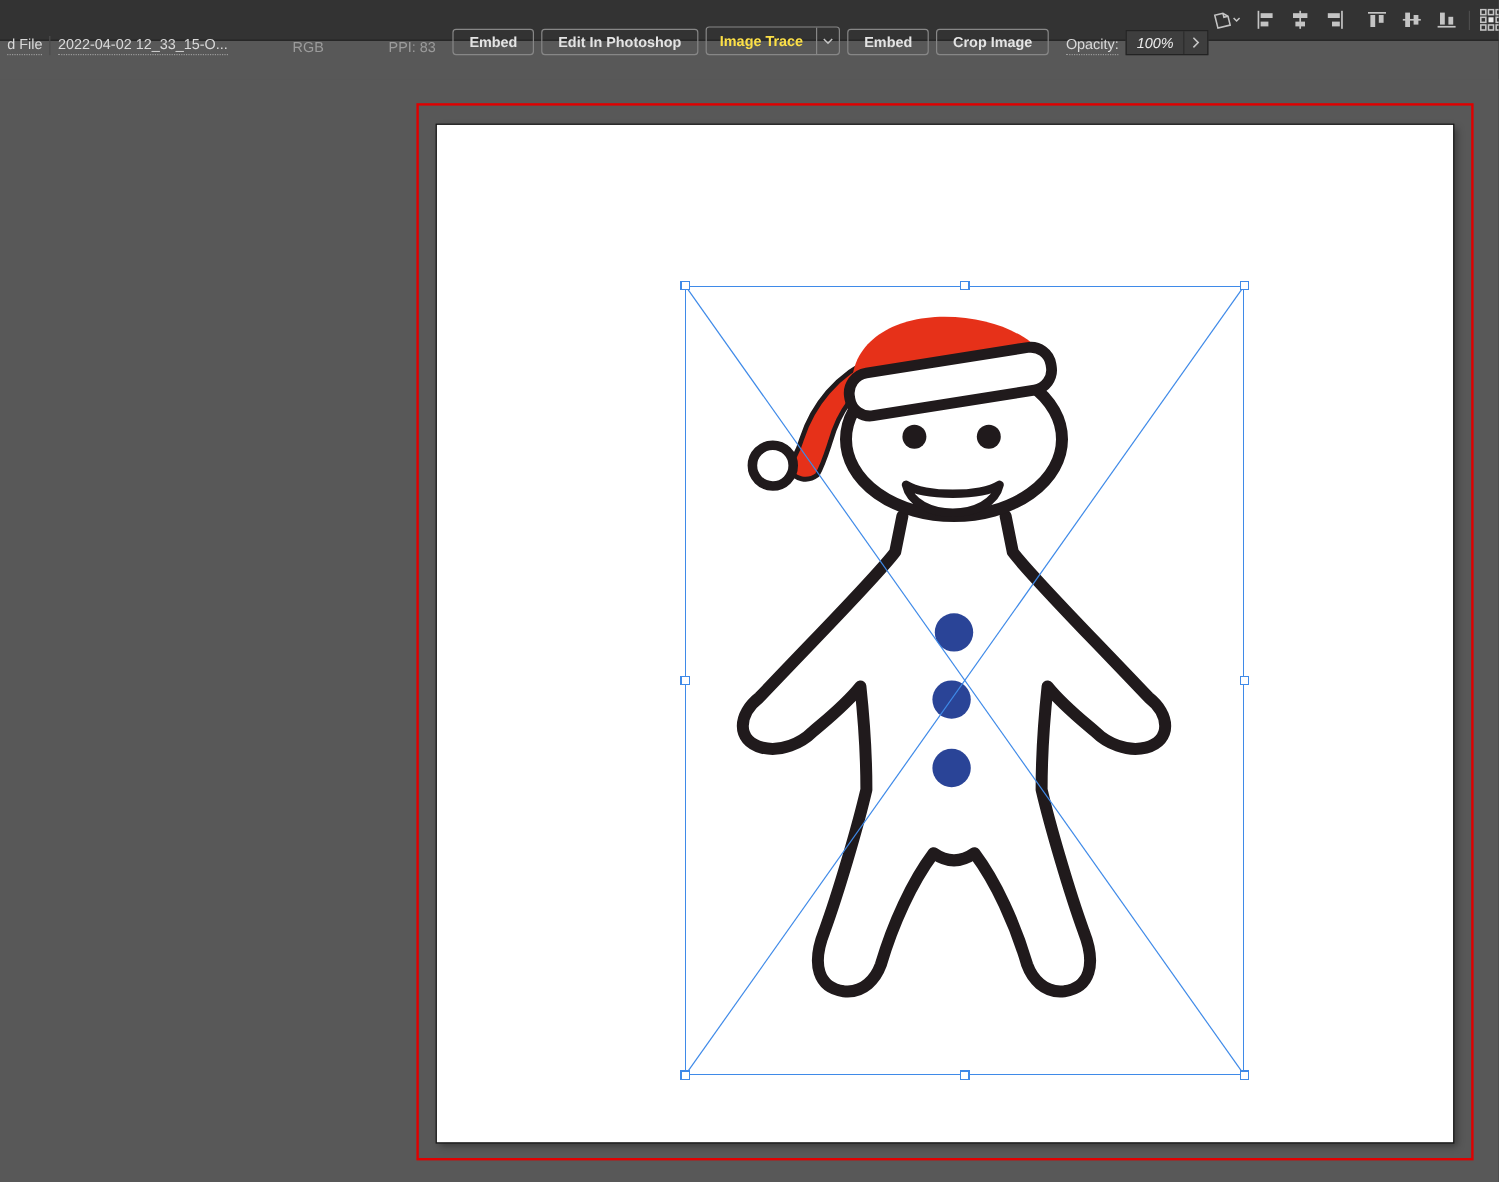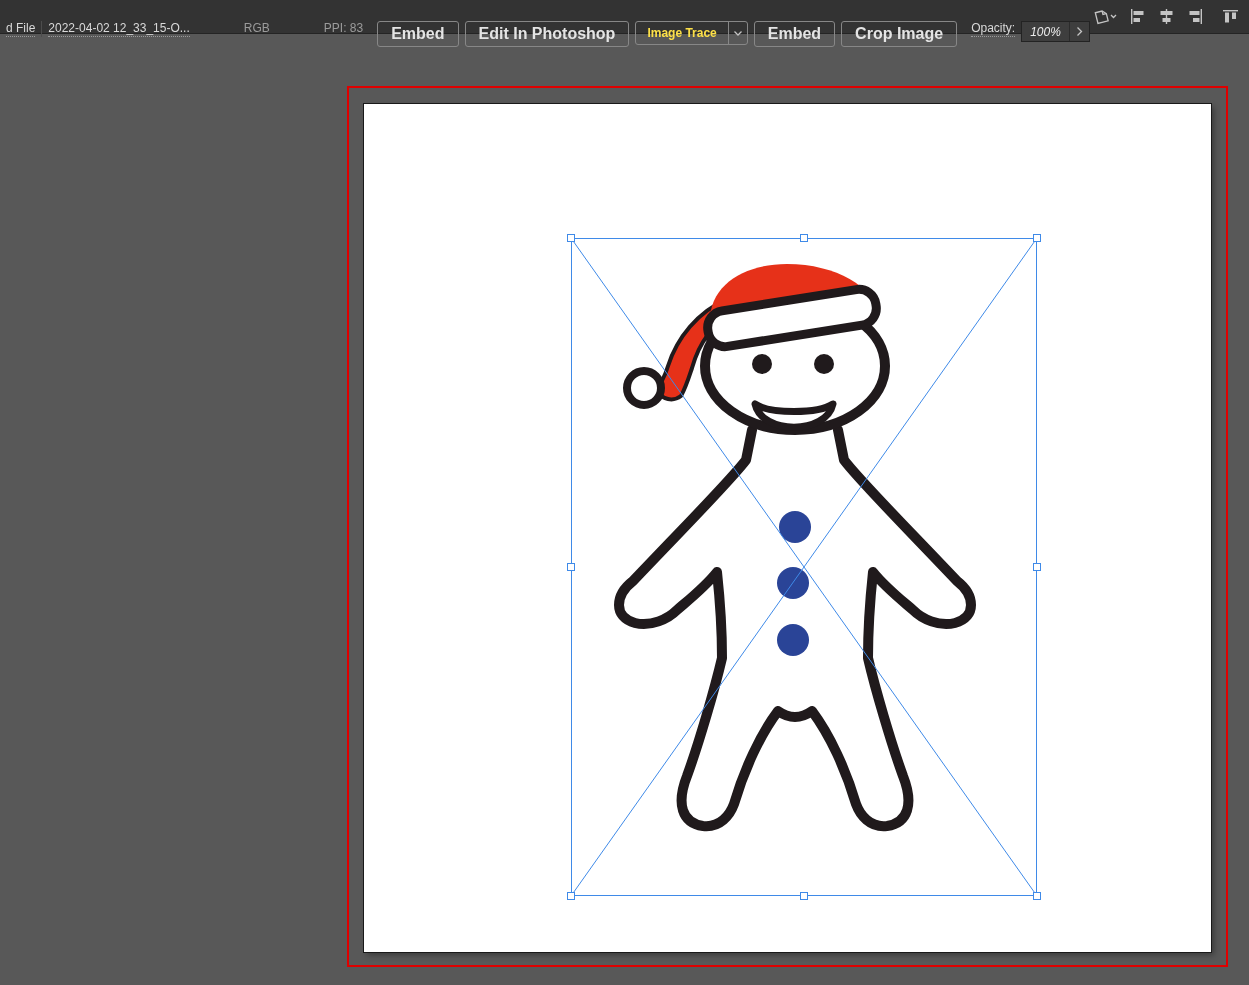--- a/index.html
+++ b/index.html
@@ -24,29 +24,29 @@
   body{font-family:"Liberation Sans", sans-serif;}
   .app{position:relative;width:1249px;height:985px;overflow:hidden;background:var(--canvas-gray);}
 
   
   .control-bar{
     position:absolute;left:0;top:0;width:100%;height:34px;
     background:var(--bar-bg);border-bottom:1px solid #242424;
     display:flex;align-items:center;font-size:12px;color:var(--text-light);
     padding:0 6px;white-space:nowrap;
   }
-  .cb-left{display:flex;align-items:flex-start;gap:6px;margin-top:35px;}
+  .cb-left{display:flex;align-items:flex-end;gap:6px;margin-top:35px;}
   .cb-right{margin-left:auto;display:flex;align-items:center;gap:7px;padding-right:2px;}
   .dotted{border-bottom:1px dotted #9a9a9a;padding-bottom:1px;cursor:default;}
   .link-text{color:var(--text-light);}
   .dim{color:var(--text-dim);padding-left:48px;}
   .vsep{width:1px;height:16px;background:#4c4c4c;flex:0 0 auto;}
   .btn{
     border:1px solid var(--btn-border);border-radius:3px;background:transparent;
-    color:#e4e4e4;font-weight:700;font-size:16px;line-height:1;
+    color:#e4e4e4;font-weight:700;font-size:12px;line-height:1;
     padding:4px 13px;cursor:default;
   }
   .split{display:flex;align-items:stretch;border:1px solid var(--btn-border);border-radius:3px;}
   .split .main{padding:4px 11px;font-weight:700;color:#fde047;}
   .split .arrow{border-left:1px solid var(--btn-border);display:flex;align-items:center;padding:0 4px;}
   .field-group{display:flex;align-items:stretch;background:var(--field-bg);border:1px solid var(--field-border);height:21px;}
   .field-val{display:flex;align-items:center;padding:0 8px;color:#ececec;font-size:12px;min-width:44px;font-style:italic;}
   .field-chevron{border-left:1px solid #2c2c2c;display:flex;align-items:center;justify-content:center;width:20px;}
   .spinner{display:flex;flex-direction:column;align-items:center;justify-content:center;gap:1px;width:16px;border-right:1px solid #2c2c2c;}
   .icon-btn{display:flex;align-items:center;justify-content:center;width:22px;height:22px;}

